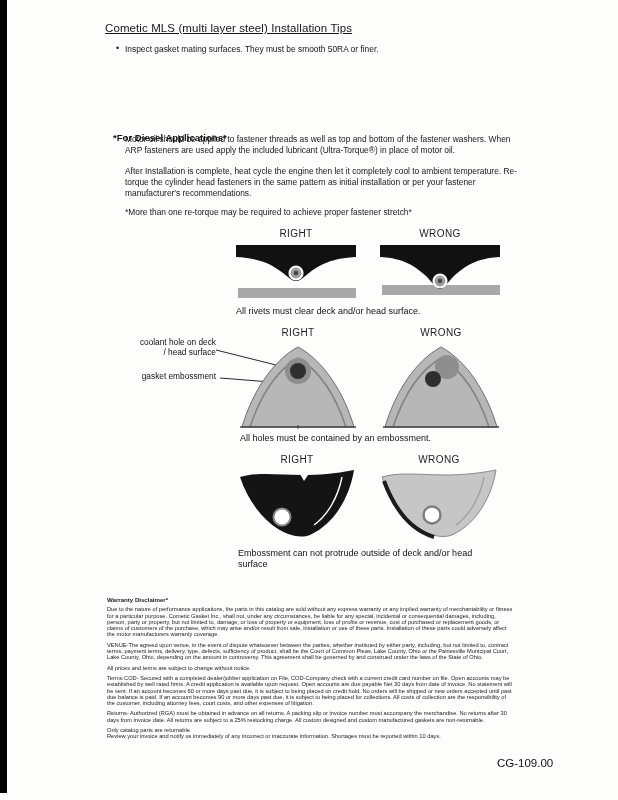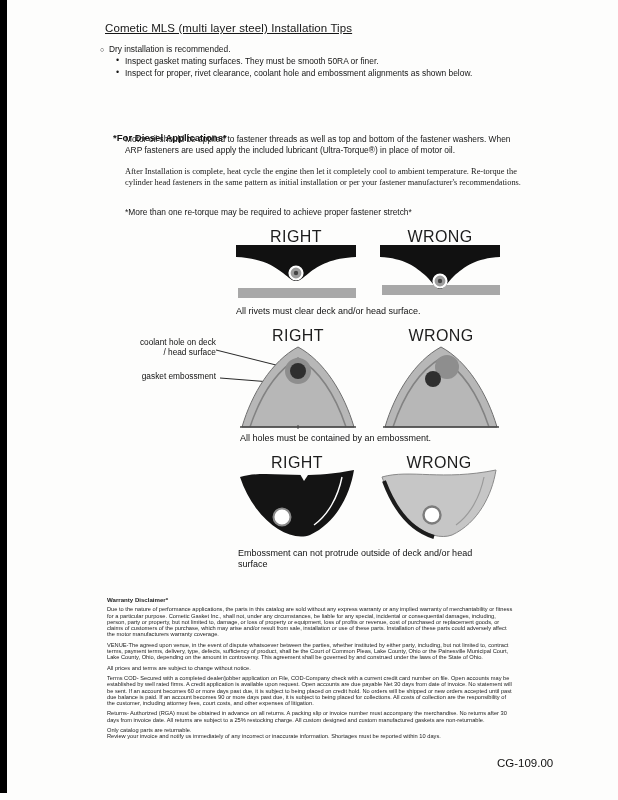--- a/index.html
+++ b/index.html
@@ -8,46 +8,44 @@
   .edge-bar{position:absolute;left:0;top:0;width:7px;height:793px;background:#000;}
   .title{position:absolute;left:105px;top:22px;font-size:11.5px;font-weight:400;text-decoration:underline;letter-spacing:.1px;}
   .tips{position:absolute;left:100px;top:43px;list-style:none;font-size:8.4px;line-height:12px;width:430px;}
   .tips li{position:relative;padding-left:9px;}
   .tips li::before{content:"○";position:absolute;left:0;top:0.5px;font-size:7px;}
   .tips li.sub{margin-left:16px;}
   .tips li.sub::before{content:"•";font-size:9px;top:-1px;}
   .diesel-heading{position:absolute;left:113px;top:132px;font-size:9.6px;font-weight:700;}
   .para{position:absolute;left:125px;width:402px;font-size:8.4px;line-height:11px;}
   .p1{top:134px;}
-  .p2{top:166px;font-family:Liberation Serif, serif;}
+  .p2{top:166px;}
   .p3{top:207px;}
-  .dg-label{position:absolute;text-align:center;font-size:16px;color:#1d1d1d;letter-spacing:.4px;}
+  .dg-label{position:absolute;text-align:center;font-size:10px;color:#1d1d1d;letter-spacing:.4px;}
   .panel{position:absolute;}
   .panel svg{display:block;}
   .caption{position:absolute;font-size:9px;line-height:11px;color:#111;}
   .ann{position:absolute;font-size:8.3px;line-height:9.5px;text-align:right;color:#111;}
   .leader{position:absolute;left:150px;top:342px;}
   .legal{position:absolute;left:107px;top:597px;width:408px;font-size:5.7px;line-height:6.3px;color:#222;}
   .legal h3{font-size:6.1px;margin-bottom:3px;font-weight:700;}
   .legal p{margin-bottom:4px;}
   .code{position:absolute;left:497px;top:757px;font-size:11.5px;color:#111;}
 </style>
 </head>
 <body>
 
 <div>
 
   <div class="edge-bar"></div>
 
   <h1 class="title">Cometic MLS (multi layer steel) Installation Tips</h1>
 
   <ul class="tips">
-    <li>Dry installation is recommended.</li>
     <li class="sub">Inspect gasket mating surfaces.  They must be smooth 50RA or finer.</li>
-    <li class="sub">Inspect for proper, rivet clearance, coolant hole and embossment alignments as shown below.</li>
   </ul>
 
   <h2 class="diesel-heading">*For Diesel Applications*</h2>
   <p class="para p1">Motor oil should be applied to fastener threads as well as top and bottom of the fastener washers. When ARP fasteners are used apply the included lubricant (Ultra-Torque®) in place of motor oil.</p>
   <p class="para p2">After Installation is complete, heat cycle the engine then let it completely cool to ambient temperature. Re-torque the cylinder head fasteners in the same pattern as initial installation or per your fastener manufacturer's recommendations.</p>
   <p class="para p3">*More than one re-torque may be required to achieve proper fastener stretch*</p>
 
   <div class="dg-label" style="left:236px;top:228px;width:120px">RIGHT</div>
   <div class="dg-label" style="left:380px;top:228px;width:120px">WRONG</div>
 

